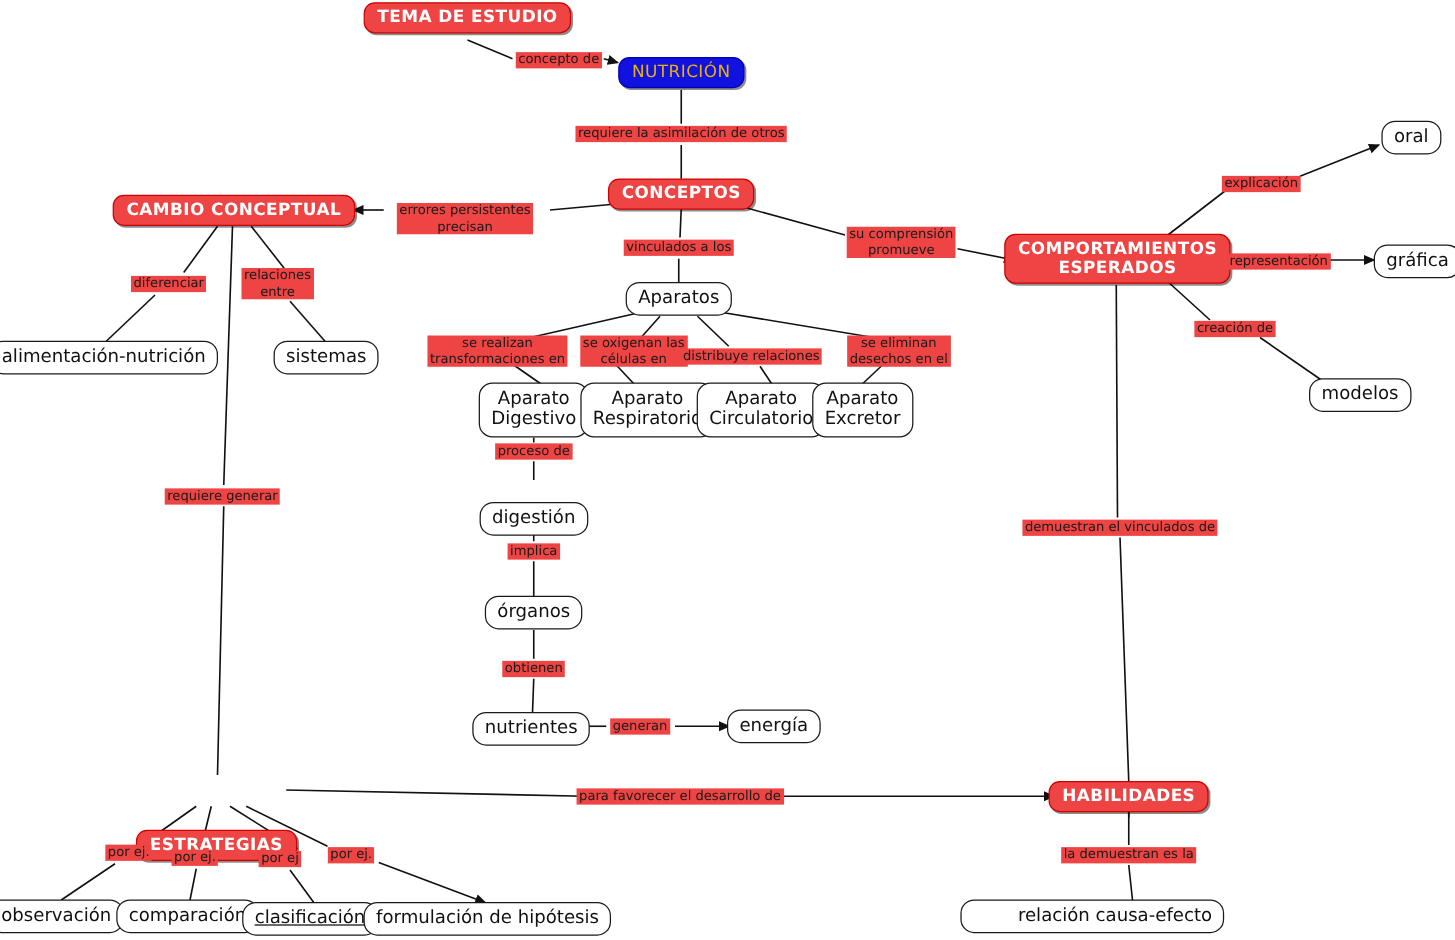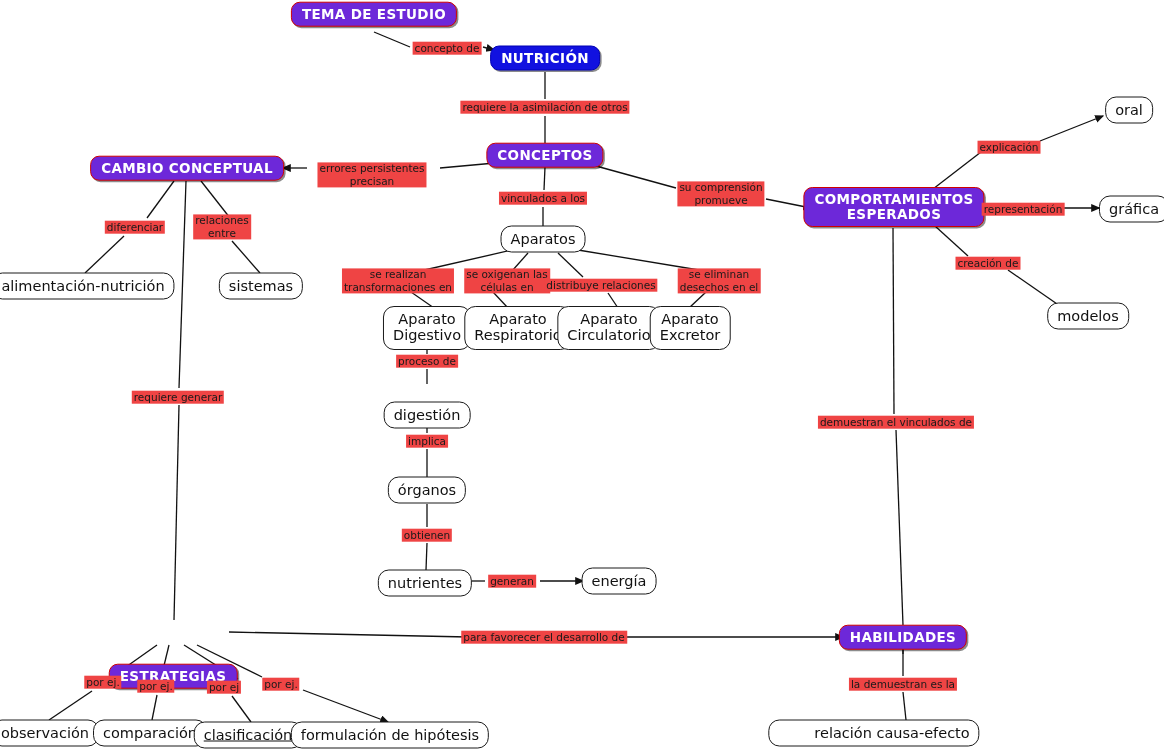--- a/index.html
+++ b/index.html
@@ -37,37 +37,37 @@
   .node.plain {
     background: #ffffff;
     border: 1.3px solid #1a1a1a;
     border-radius: 11px;
     color: #111111;
     font-size: 14.5px;
     font-weight: 400;
     padding: 3px 9px;
   }
   .node.accent {
-    background: #6d28d9;
+    background: #ef4444;
     border: 1.3px solid #cf0000;
     border-radius: 9px;
     color: #ffffff;
     font-size: 13.5px;
     font-weight: bold;
     letter-spacing: 0.35px;
     padding: 4px 10px;
     box-shadow: 1.5px 1.5px 0 rgba(0,0,0,0.45);
   }
   .node.accent-blue {
     background: #1111e0;
     border: 1.3px solid #0000b4;
     border-radius: 9px;
-    color: #ffffff;
+    color: #eab308;
     font-size: 13.5px;
-    font-weight: bold;
+    font-weight: normal;
     letter-spacing: 0.35px;
     padding: 4px 10px;
     box-shadow: 1.5px 1.5px 0 rgba(0,0,0,0.45);
   }
   .linklabel {
     position: absolute;
     transform: translate(-50%, -50%);
     text-align: center;
     white-space: pre-line;
     font-size: 10.5px;

